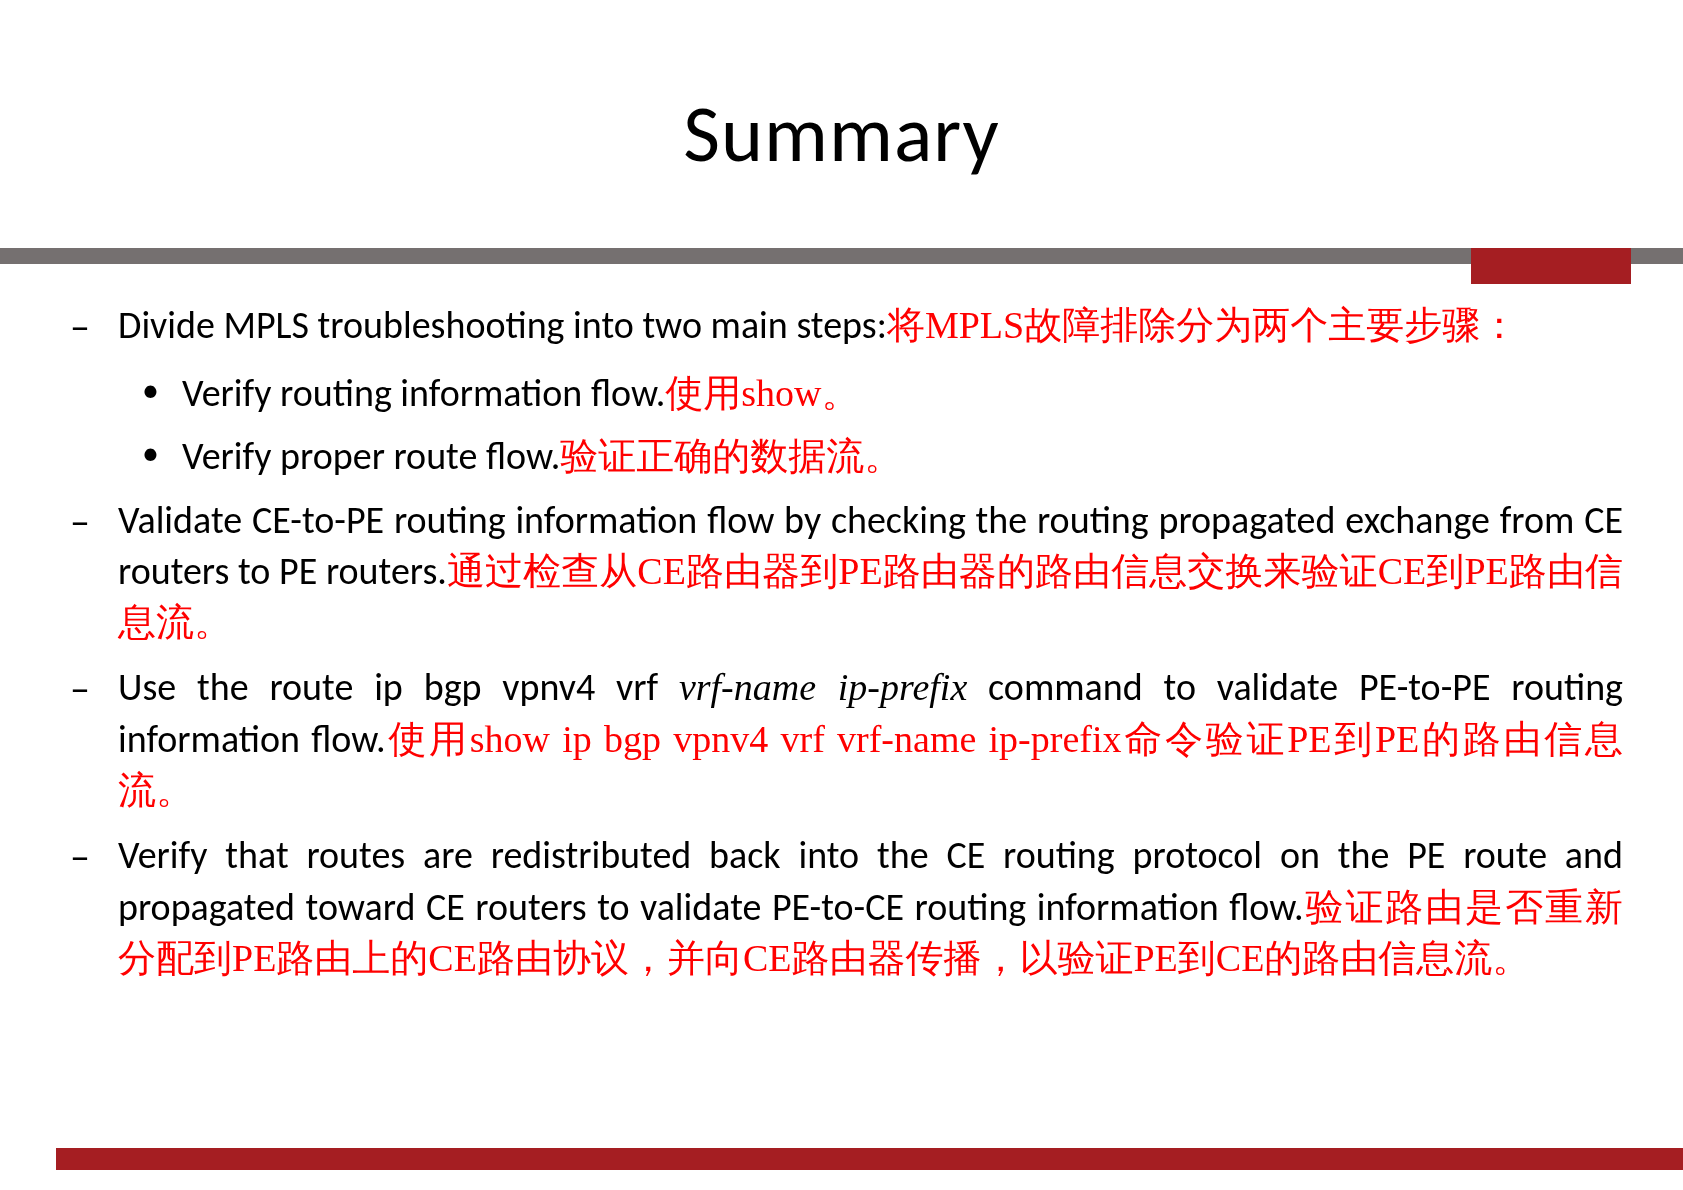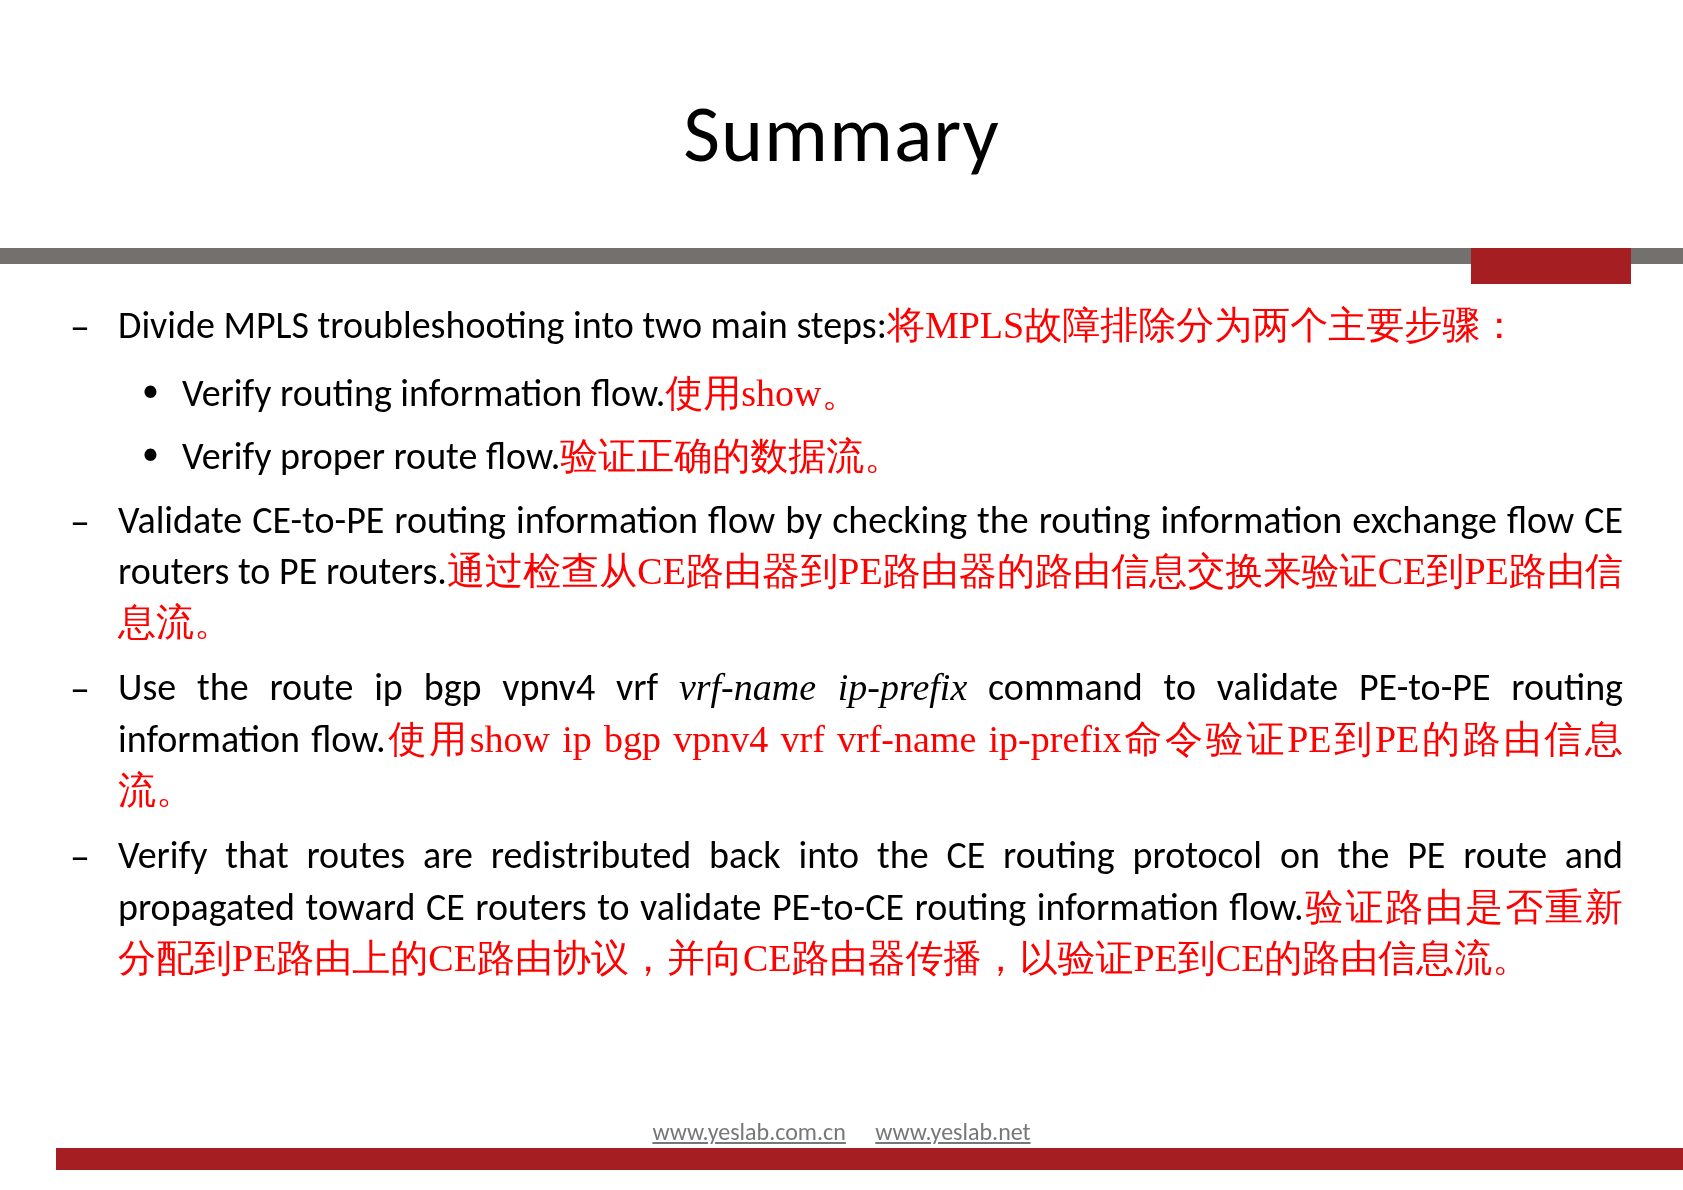--- a/index.html
+++ b/index.html
@@ -61,40 +61,36 @@
     <div class="sub">
       <div class="dot">•</div>
       <div class="txt2">
         <span>Verify proper route flow.</span><span class="red">验证正确的数据流。</span>
       </div>
     </div>
 
     <div class="row">
       <div class="dash">–</div>
       <div class="txt">
-        <span>Validate CE-to-PE routing information flow by checking the  routing information exchange flow CE routers to PE routers.</span><span class="red">通过检查从CE路由器到PE路由器的路由信息交换来验证CE到PE路由信息流。</span>
+        <span>Validate CE-to-PE routing information flow by checking the  routing propagated exchange from CE routers to PE routers.</span><span class="red">通过检查从CE路由器到PE路由器的路由信息交换来验证CE到PE路由信息流。</span>
       </div>
     </div>
 
     <div class="row">
       <div class="dash">–</div>
       <div class="txt">
         <span>Use the route ip bgp vpnv4 vrf </span><span class="ital">vrf-name ip-prefix</span><span> command  to validate PE-to-PE routing information flow.</span><span class="red">使用show ip bgp vpnv4 vrf vrf-name ip-prefix命令验证PE到PE的路由信息流。</span>
       </div>
     </div>
 
     <div class="row">
       <div class="dash">–</div>
       <div class="txt">
         <span>Verify that routes are redistributed back into the CE routing  protocol on the PE route and propagated toward CE routers  to validate PE-to-CE routing information flow.</span><span class="red">验证路由是否重新分配到PE路由上的CE路由协议，并向CE路由器传播，以验证PE到CE的路由信息流。</span>
       </div>
     </div>
 
   </div>
 
-  <div class="footer">
-    <a href="#">www.yeslab.com.cn</a>
-    <a href="#">www.yeslab.net</a>
-  </div>
 
   <div class="bottom-bar"></div>
 
 </div>
 
 </body></html>

